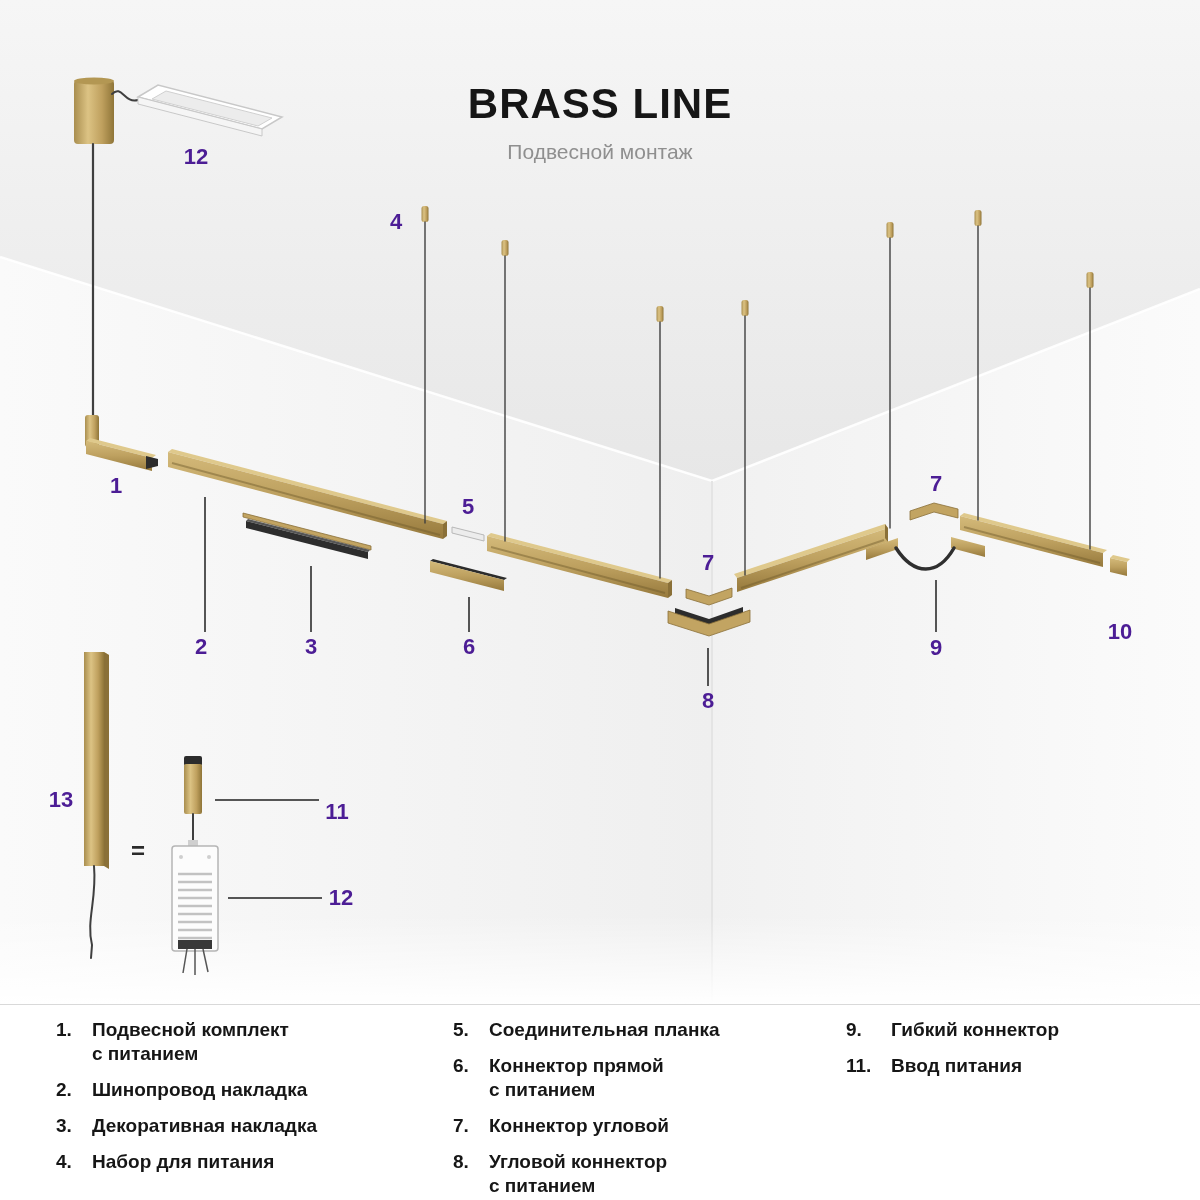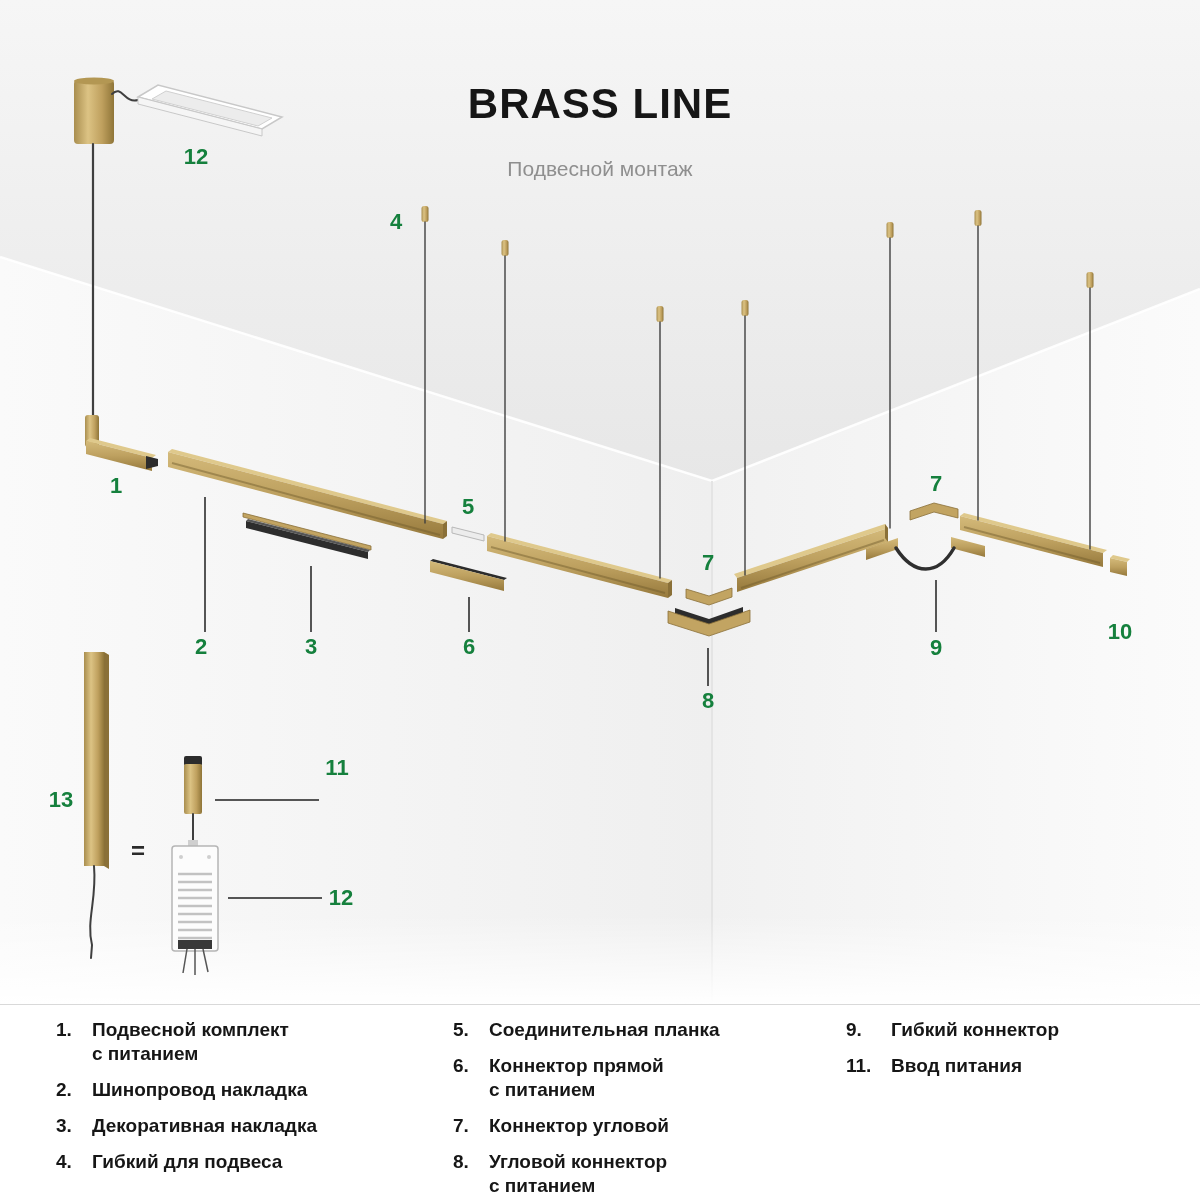--- a/index.html
+++ b/index.html
@@ -3,24 +3,24 @@
 <meta charset="utf-8">
 <style>
   * { margin:0; padding:0; box-sizing:border-box; }
   html, body { background:#ffffff; font-family:"Liberation Sans", sans-serif; }
   .page { position:relative; width:1200px; height:1200px; background:#ffffff; overflow:hidden; }
   .scene { position:absolute; top:0; left:0; }
 
   .title { position:absolute; top:80px; left:0; width:1200px; text-align:center;
            font-size:42px; font-weight:800; letter-spacing:1px; color:#161616; }
   .subtitle { position:absolute; top:140px; left:0; width:1200px; text-align:center;
-              font-size:21px; font-weight:400; color:#8f8f8f;margin-top:17px; }
+              font-size:21px; font-weight:400; color:#8f8f8f; }
 
   .callout { position:absolute; transform:translate(-50%,-50%);
-             font-size:22px; font-weight:600; color:#15803d; white-space:nowrap; }
+             font-size:22px; font-weight:600; color:#4c1d95; white-space:nowrap; }
   .callout.eq { font-size:24px; color:#2b2b2b; }
 
   .divider { position:absolute; top:1004px; left:0; width:1200px; height:1px; background:#d9d9d9; }
 
   .legend { position:absolute; top:1018px; left:0; width:1200px; height:182px; }
   .legend-col { position:absolute; top:0; display:flex; flex-direction:column; gap:12px; }
   .legend-col.c1 { left:56px; }
   .legend-col.c2 { left:453px; }
   .legend-col.c3 { left:846px; }
   .legend-item { display:flex; font-size:19px; font-weight:700; color:#161616; line-height:24px; }
@@ -255,21 +255,21 @@
   <div class="callout" style="left:201px; top:647px;">2</div>
   <div class="callout" style="left:311px; top:647px;">3</div>
   <div class="callout" style="left:469px; top:647px;">6</div>
   <div class="callout" style="left:708px; top:563px;">7</div>
   <div class="callout" style="left:708px; top:701px;">8</div>
   <div class="callout" style="left:936px; top:484px;">7</div>
   <div class="callout" style="left:936px; top:648px;">9</div>
   <div class="callout" style="left:1120px; top:632px;">10</div>
   <div class="callout" style="left:61px; top:800px;">13</div>
   <div class="callout eq" style="left:138px; top:851px;">=</div>
-  <div class="callout" style="left:337px; top:768px;">11</div>
+  <div class="callout" style="left:337px; top:812px;">11</div>
   <div class="callout" style="left:341px; top:898px;">12</div>
 
   <div class="divider"></div>
   <div class="legend">
 
     <div class="legend-col c1">
       <div class="legend-item">
         <span class="num">1.</span>
         <span class="lab">Подвесной комплект
 с питанием</span>
@@ -277,21 +277,21 @@
       <div class="legend-item">
         <span class="num">2.</span>
         <span class="lab">Шинопровод накладка</span>
       </div>
       <div class="legend-item">
         <span class="num">3.</span>
         <span class="lab">Декоративная накладка</span>
       </div>
       <div class="legend-item">
         <span class="num">4.</span>
-        <span class="lab">Гибкий для подвеса</span>
+        <span class="lab">Набор для питания</span>
       </div>
     </div>
 
     <div class="legend-col c2">
       <div class="legend-item">
         <span class="num">5.</span>
         <span class="lab">Соединительная планка</span>
       </div>
       <div class="legend-item">
         <span class="num">6.</span>

